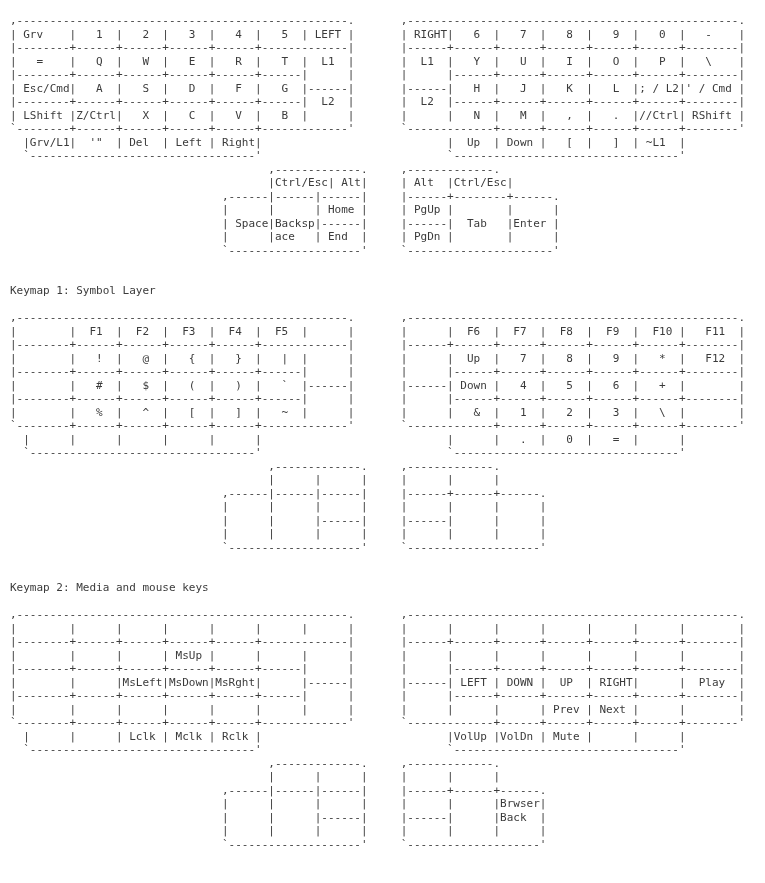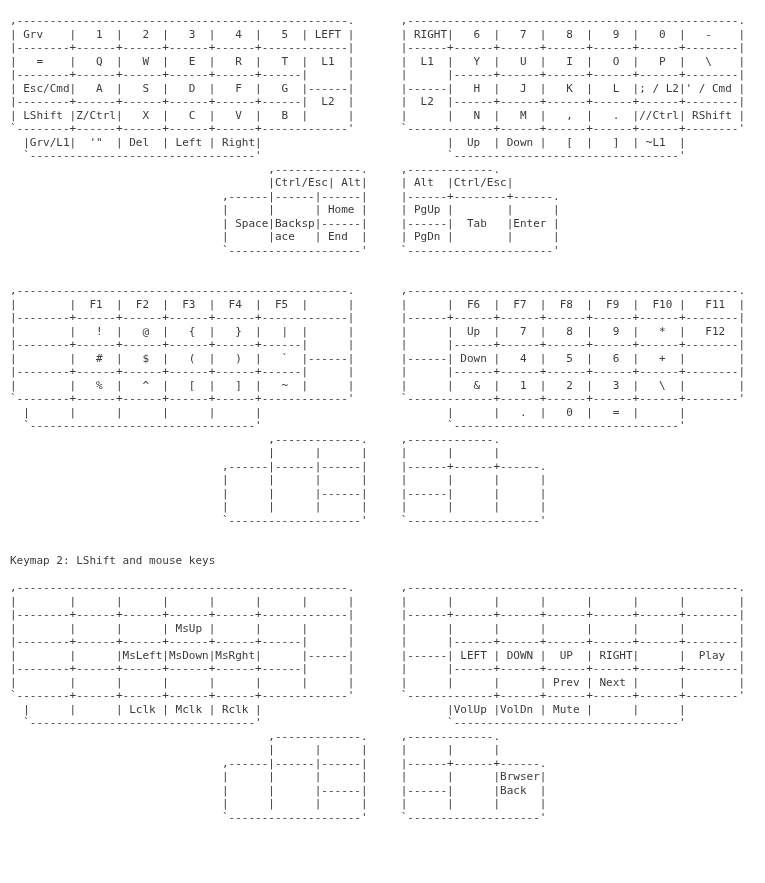--- a/index.html
+++ b/index.html
@@ -53,20 +53,21 @@
                                        ,-------------.     ,-------------.
                                        |Ctrl/Esc| Alt|     | Alt  |Ctrl/Esc|
                                 ,------|------|------|     |------+--------+------.
                                 |      |      | Home |     | PgUp |        |      |
                                 | Space|Backsp|------|     |------|  Tab   |Enter |
                                 |      |ace   | End  |     | PgDn |        |      |
                                 `--------------------'     `----------------------'</pre>
   </section>
 
   <section class="keymap-section">
+    <div class="km-title">Keymap 1: Symbol Layer</div>
     <pre class="km-art">,--------------------------------------------------.       ,--------------------------------------------------.
 |        |  F1  |  F2  |  F3  |  F4  |  F5  |      |       |      |  F6  |  F7  |  F8  |  F9  |  F10 |   F11  |
 |--------+------+------+------+------+-------------|       |------+------+------+------+------+------+--------|
 |        |   !  |   @  |   {  |   }  |   |  |      |       |      |  Up  |   7  |   8  |   9  |   *  |   F12  |
 |--------+------+------+------+------+------|      |       |      |------+------+------+------+------+--------|
 |        |   #  |   $  |   (  |   )  |   `  |------|       |------| Down |   4  |   5  |   6  |   +  |        |
 |--------+------+------+------+------+------|      |       |      |------+------+------+------+------+--------|
 |        |   %  |   ^  |   [  |   ]  |   ~  |      |       |      |   &amp;  |   1  |   2  |   3  |   \  |        |
 `--------+------+------+------+------+-------------'       `-------------+------+------+------+------+--------'
   |      |      |      |      |      |                            |      |   .  |   0  |   =  |      |
@@ -74,21 +75,21 @@
                                        ,-------------.     ,-------------.
                                        |      |      |     |      |      |
                                 ,------|------|------|     |------+------+------.
                                 |      |      |      |     |      |      |      |
                                 |      |      |------|     |------|      |      |
                                 |      |      |      |     |      |      |      |
                                 `--------------------'     `--------------------'</pre>
   </section>
 
   <section class="keymap-section">
-    <div class="km-title">Keymap 2: LShift and mouse keys</div>
+    <div class="km-title">Keymap 2: Media and mouse keys</div>
     <pre class="km-art">,--------------------------------------------------.       ,--------------------------------------------------.
 |        |      |      |      |      |      |      |       |      |      |      |      |      |      |        |
 |--------+------+------+------+------+-------------|       |------+------+------+------+------+------+--------|
 |        |      |      | MsUp |      |      |      |       |      |      |      |      |      |      |        |
 |--------+------+------+------+------+------|      |       |      |------+------+------+------+------+--------|
 |        |      |MsLeft|MsDown|MsRght|      |------|       |------| LEFT | DOWN |  UP  | RIGHT|      |  Play  |
 |--------+------+------+------+------+------|      |       |      |------+------+------+------+------+--------|
 |        |      |      |      |      |      |      |       |      |      |      | Prev | Next |      |        |
 `--------+------+------+------+------+-------------'       `-------------+------+------+------+------+--------'
   |      |      | Lclk | Mclk | Rclk |                            |VolUp |VolDn | Mute |      |      |

